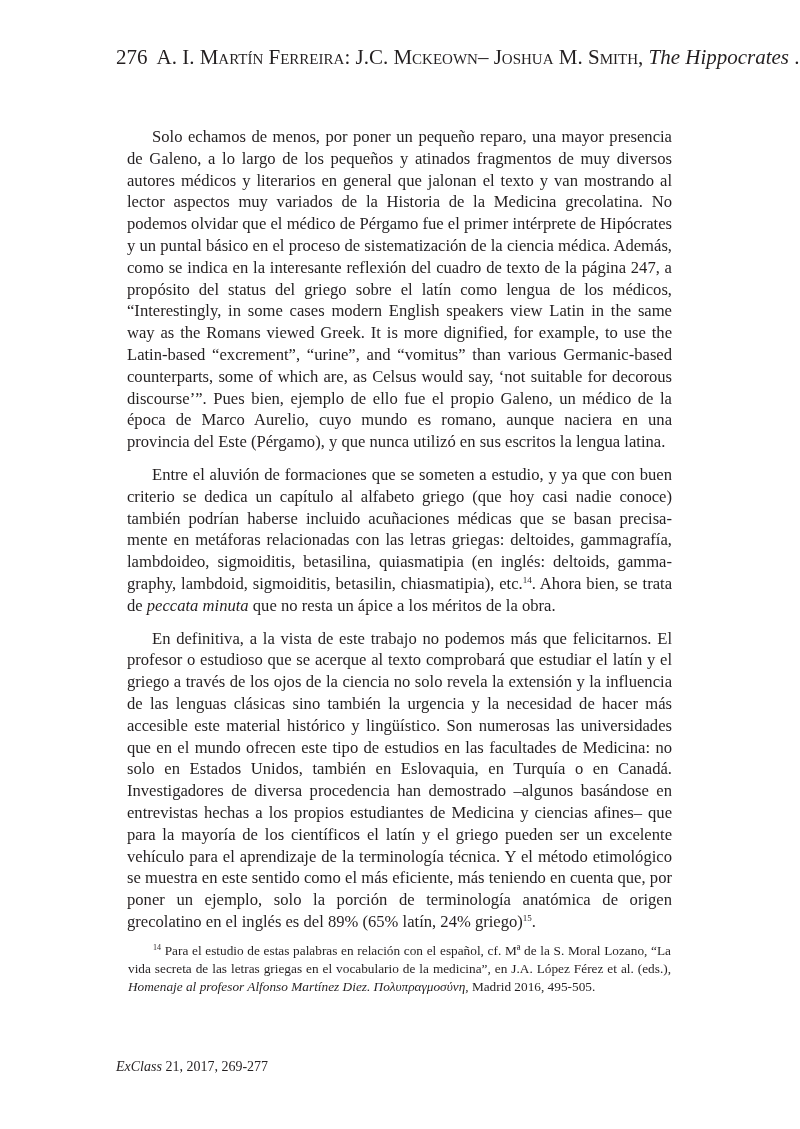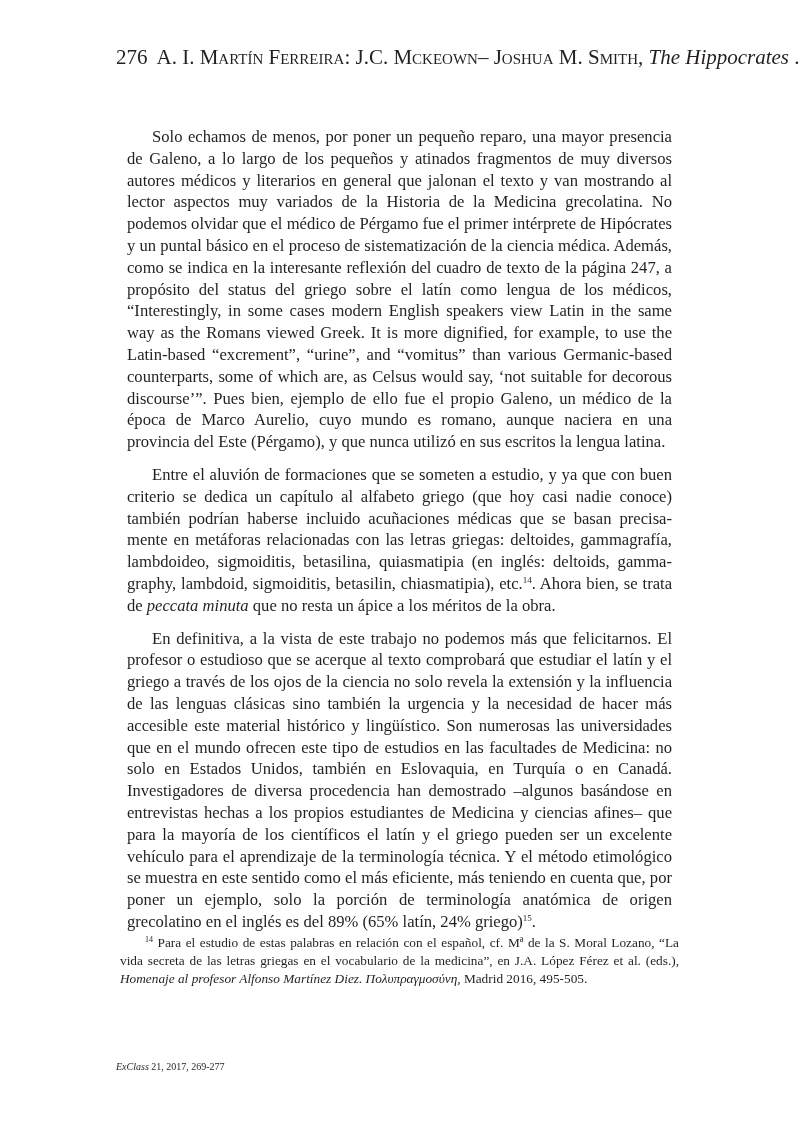--- a/index.html
+++ b/index.html
@@ -52,32 +52,32 @@
     .footnotes {
       position: absolute;
       left: 116px;
       top: 930px;
       width: 567px;
       font-size: 13.3px;
       line-height: 18px;
       text-align: justify;
     }
     .footnotes p {
-      margin: 4px;
+      margin: 12px;
       text-indent: 25px;
     }
     .footnotes sup {
       font-size: 8px;
       vertical-align: 5px;
     }
     .footer {
       position: absolute;
       left: 116px;
       top: 1058px;
-      font-size: 10px;
+      font-size: 14px;
       line-height: 18px;
     }
     i { font-style: italic; }
   </style>
 </head>
 <body>
 
 <div class="running-head">
   <span class="page-num">276</span><span><span>A. I. </span><span class="sc">Martín Ferreira</span><span>: J.C. </span><span class="sc">Mckeown</span><span>– J</span><span class="sc">oshua</span><span> M. </span><span class="sc">Smith</span><span>, </span></span><i>The Hippocrates</i><span> ...</span>
 </div>

